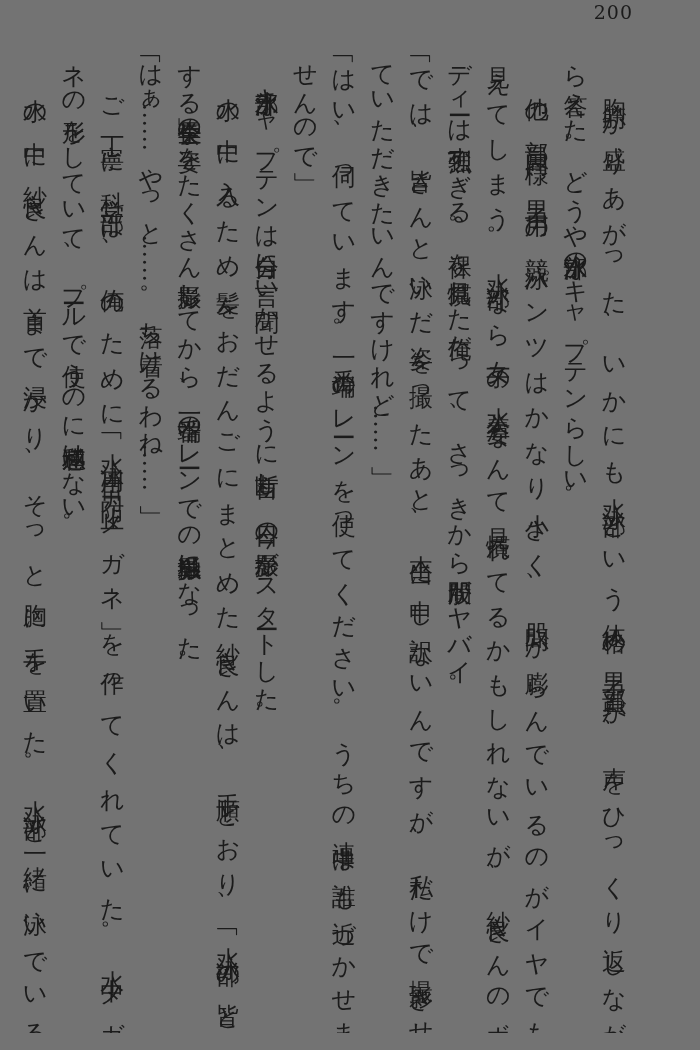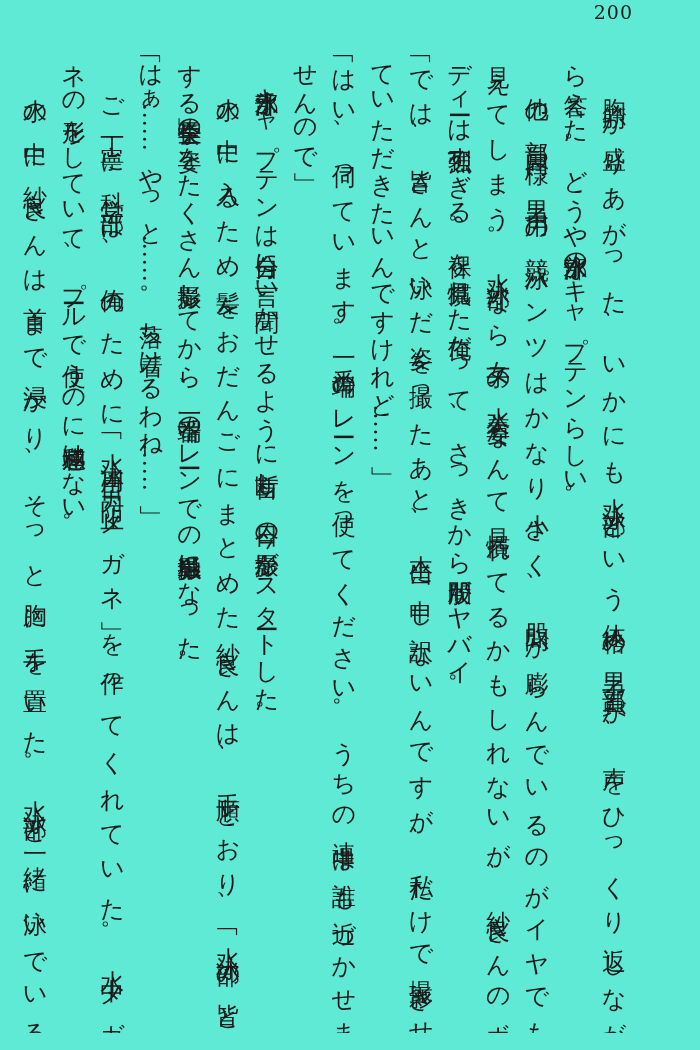--- a/index.html
+++ b/index.html
@@ -4,21 +4,21 @@
 <style>
   html, body {
     margin: 0;
     padding: 0;
     background: #f4f4f2;
   }
   .page {
     position: relative;
     width: 700px;
     height: 1050px;
-    background: #5eead4;
+    background: #737373;
     overflow: hidden;
     font-family: "DejaVu Serif", "Liberation Serif", serif;
     color: #1b1b1b;
   }
   .page-number {
     position: absolute;
     top: 1px;
     right: 67px;
     font-size: 19px;
     letter-spacing: 1px;

